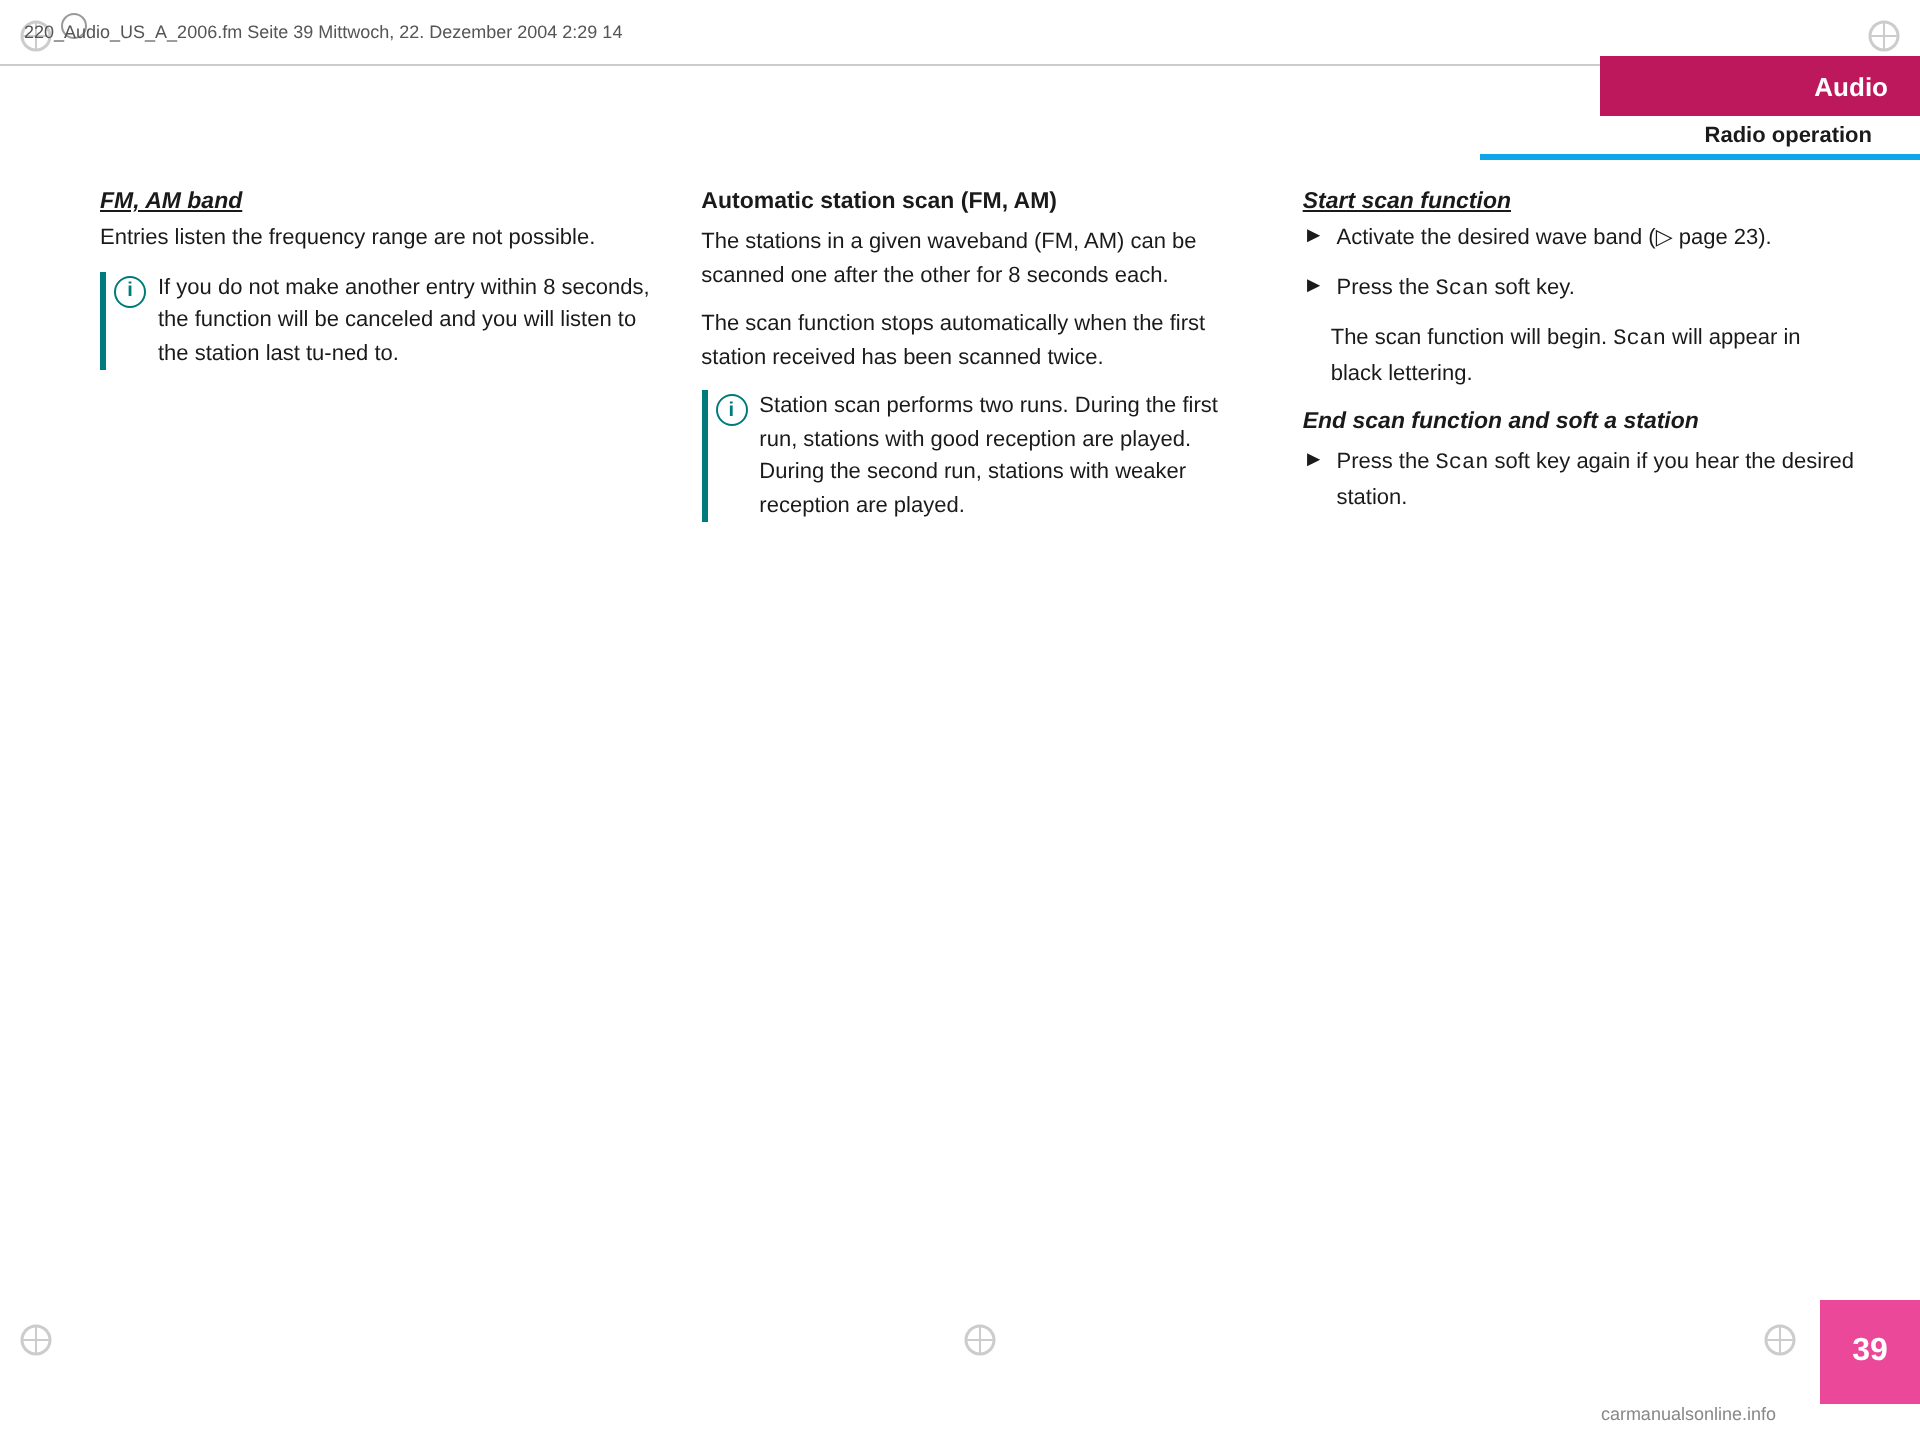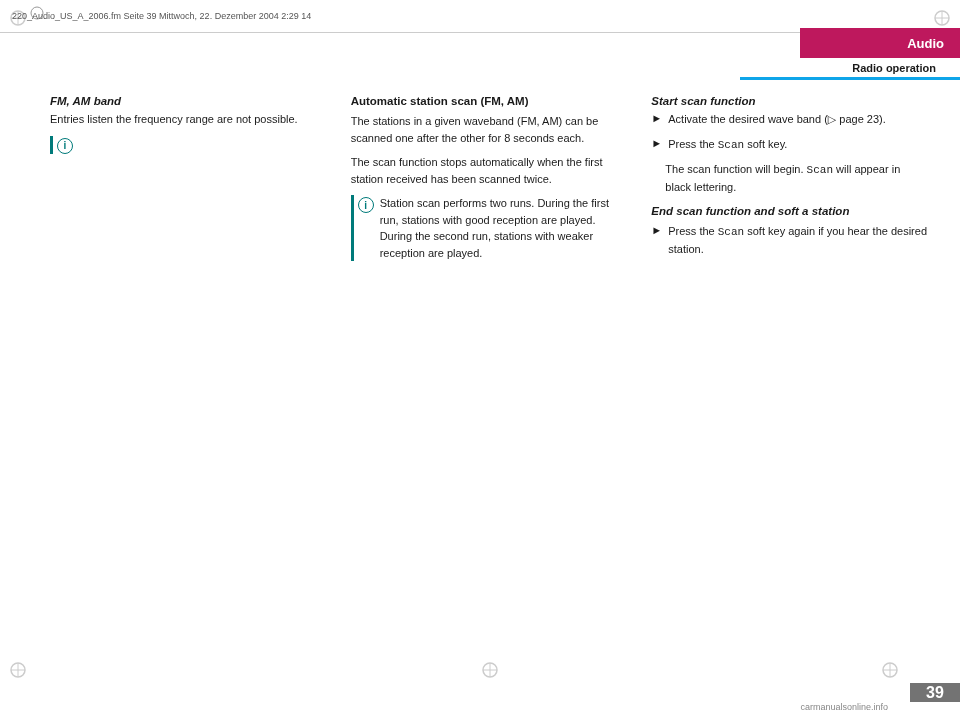--- a/index.html
+++ b/index.html
@@ -112,20 +112,21 @@
       font-weight: bold;
       font-style: normal;
       margin-bottom: 6px;
     }
 
     .section-title-italic-bold {
       font-size: 11.5px;
       font-weight: bold;
       font-style: italic;
       margin-bottom: 4px;
+      text-decoration: underline;
     }
 
     p {
       font-size: 11px;
       line-height: 1.5;
       margin-bottom: 8px;
     }
 
     
     .info-box {
@@ -181,22 +182,22 @@
       font-family: 'Courier New', Courier, monospace;
       font-size: 11px;
     }
 
     
     .page-number-box {
       position: absolute;
       bottom: 18px;
       right: 0;
       width: 50px;
-      height: 19px;
-      background: #737373;
+      height: 52px;
+      background: #ec4899;
       display: flex;
       align-items: center;
       justify-content: center;
     }
 
     .page-number-box span {
       color: #ffffff;
       font-size: 16px;
       font-weight: bold;
     }
@@ -276,20 +277,21 @@
   <span>Radio operation</span>
 </div>
 
 <div class="content">
 
   <div class="col">
     <div class="section-title-italic-bold">FM, AM band</div>
     <p>Entries listen the frequency range are not possible.</p>
     <div class="info-box">
       <div class="info-icon">i</div>
+      <div class="info-text">If you do not make another entry within 8 seconds, the function will be canceled and you will listen to the station last tu-ned to.</div>
     </div>
   </div>
 
   <div class="col">
     <div class="section-title-bold">Automatic station scan (FM, AM)</div>
     <p>The stations in a given waveband (FM, AM) can be scanned one after the other for 8 seconds each.</p>
     <p>The scan function stops automatically when the first station received has been scanned twice.</p>
     <div class="info-box">
       <div class="info-icon">i</div>
       <div class="info-text">Station scan performs two runs. During the first run, stations with good reception are played. During the second run, stations with weaker reception are played.</div>

